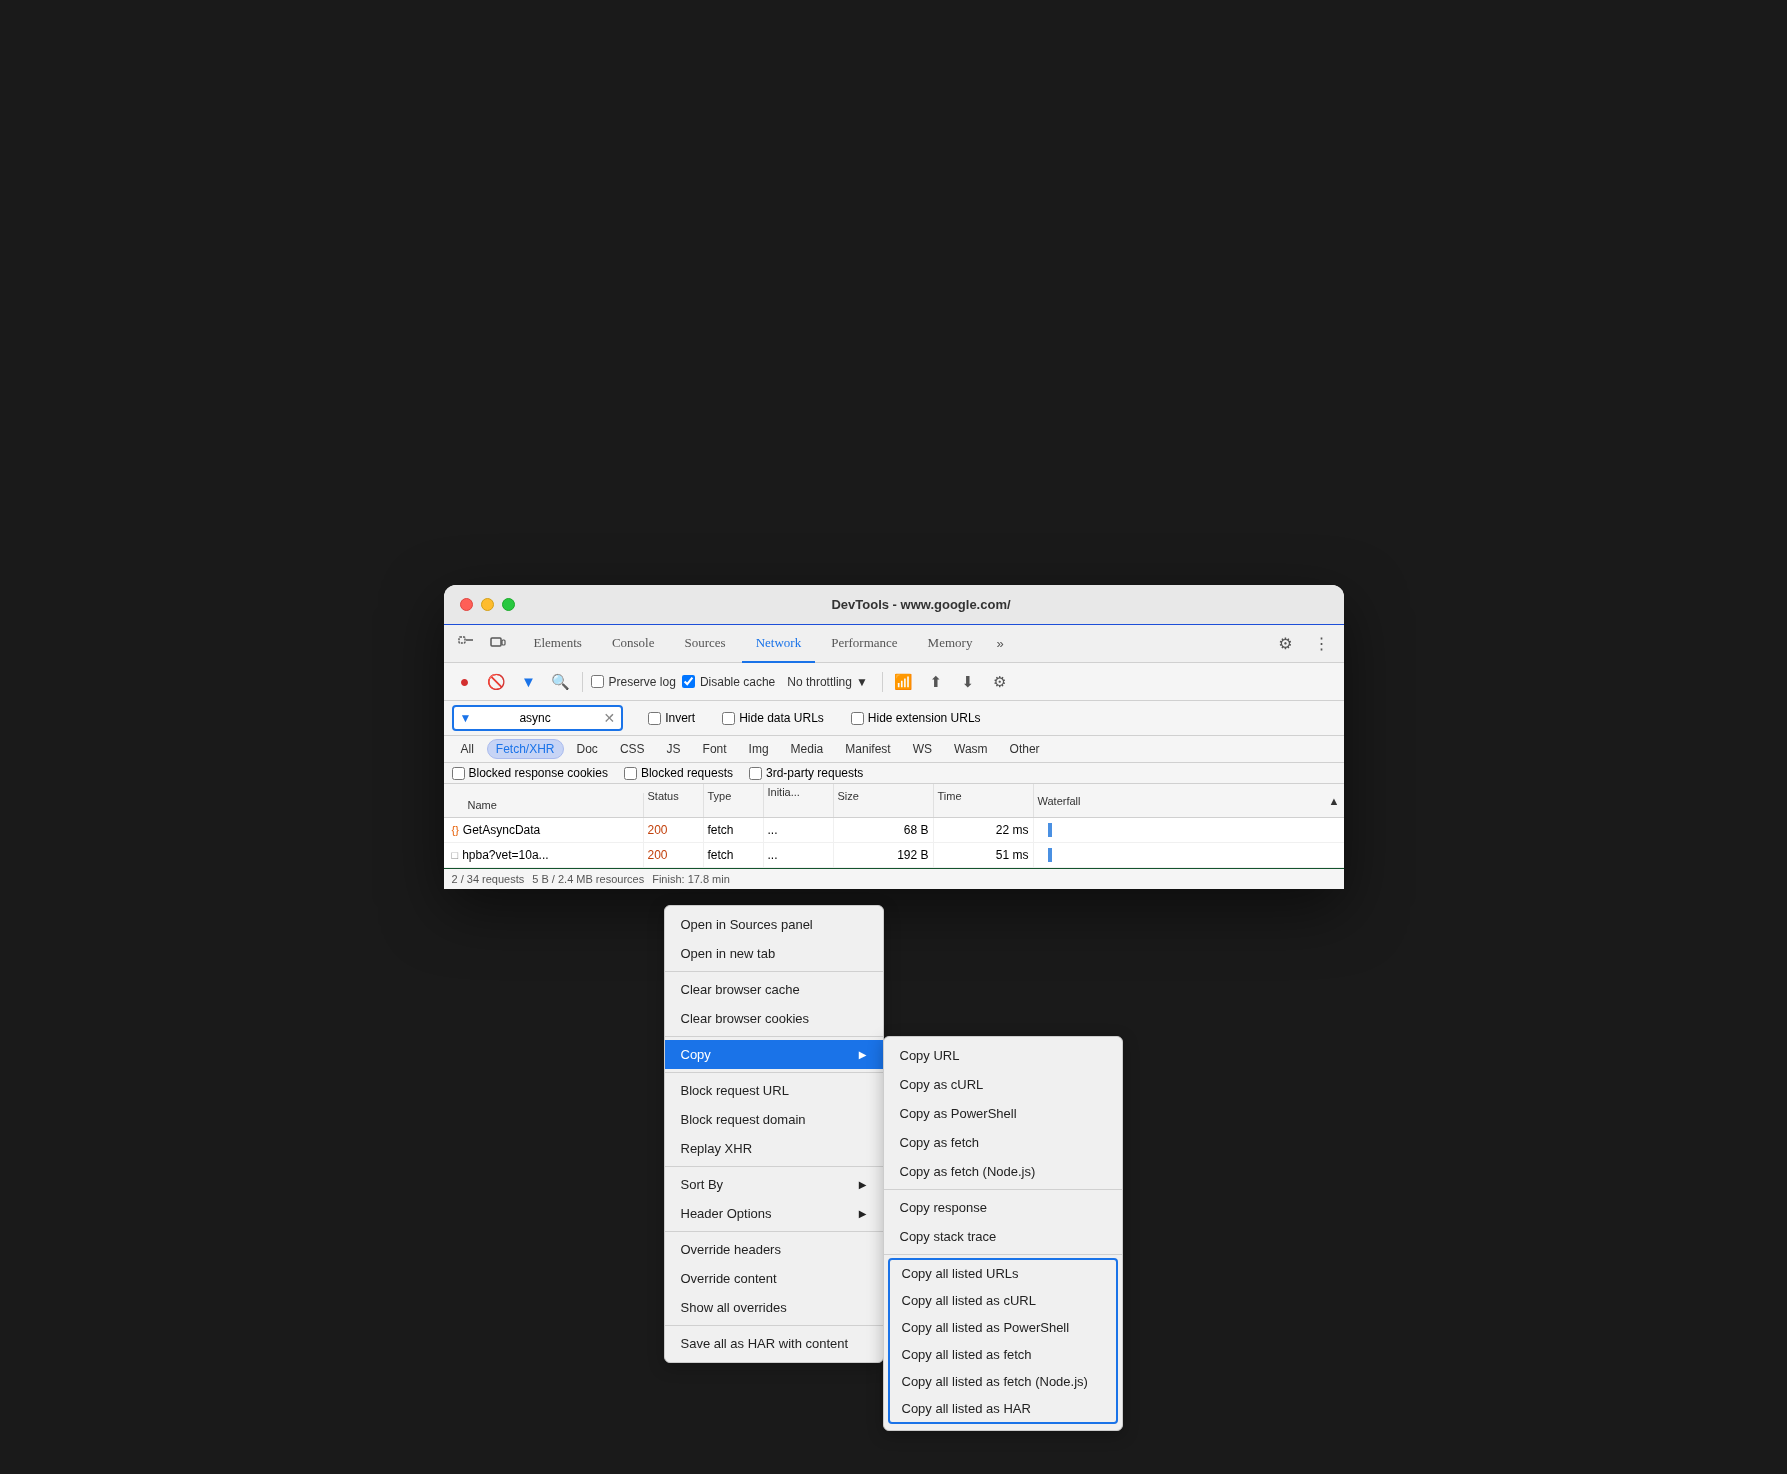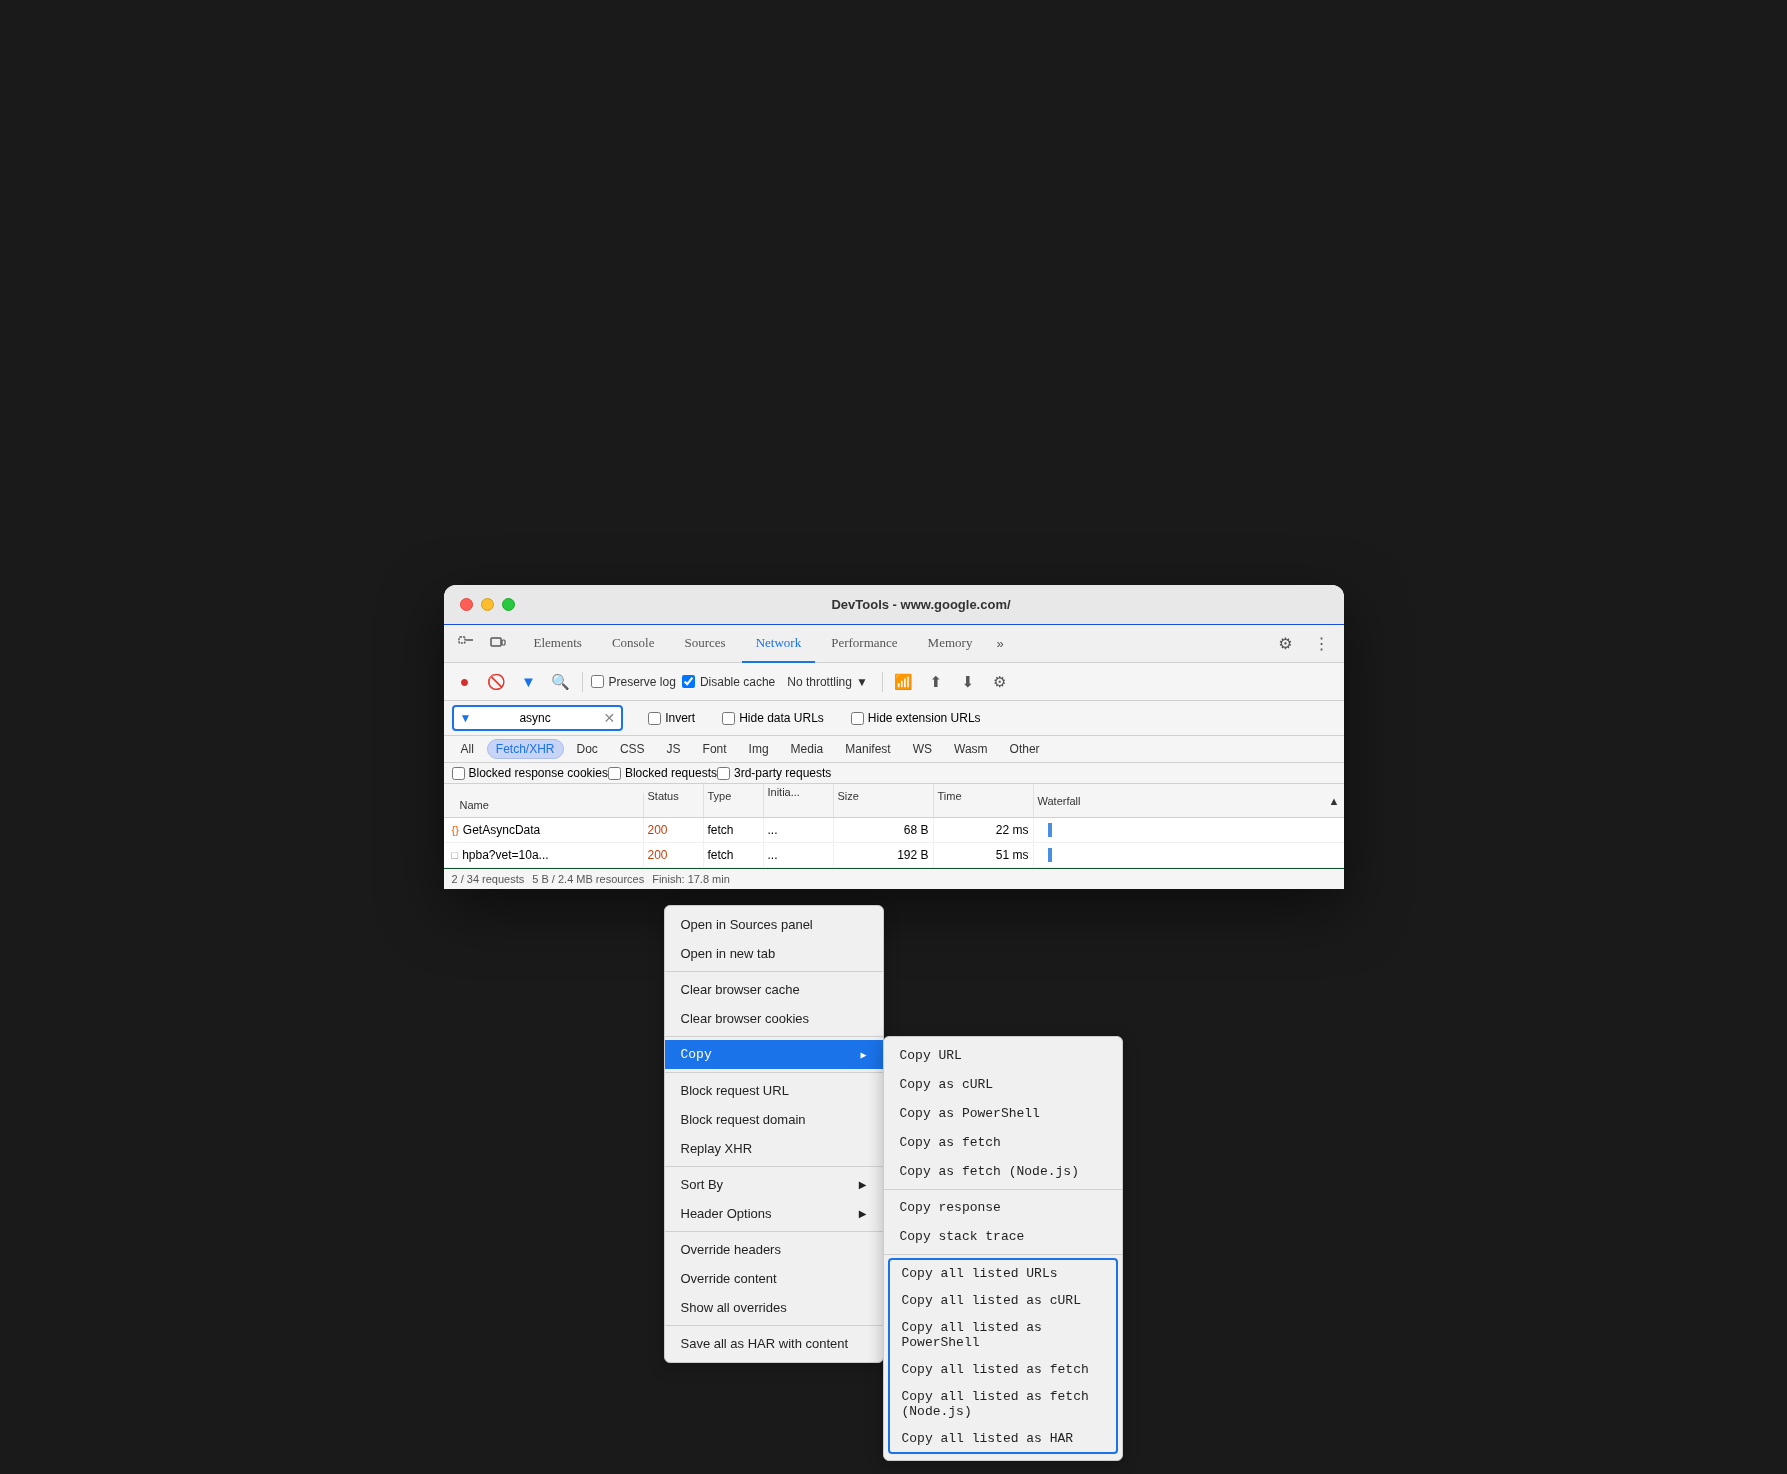--- a/index.html
+++ b/index.html
@@ -224,20 +224,21 @@
       color: #1a73e8;
       font-weight: 500;
     }
     
     .blocked-bar {
       display: flex;
       align-items: flex-end;
       padding: 3px 8px;
       border-bottom: 1px solid #d0d0d0;
       background: #f5f5f5;
+      gap: 16px;
       font-size: 12px;
     }
     .blocked-option {
       display: flex;
       align-items: center;
       gap: 4px;
       cursor: pointer;
     }
     
     .network-table {
@@ -246,21 +247,21 @@
       font-size: 12px;
     }
     .table-header {
       display: flex;
       background: #f5f5f5;
       border-bottom: 1px solid #d0d0d0;
       font-weight: 500;
       font-size: 11px;
       color: #333;
     }
-    .col-name { width: 200px; padding: 6px 16px; border-right: 1px solid #e0e0e0; margin-top: 9px; }
+    .col-name { width: 200px; padding: 6px 24px; border-right: 1px solid #e0e0e0; margin-top: 9px; }
     .col-status { width: 60px; padding: 6px 4px; border-right: 1px solid #e0e0e0; }
     .col-type { width: 60px; padding: 6px 4px; border-right: 1px solid #e0e0e0; }
     .col-initiator { width: 70px; padding: 2px 4px; border-right: 1px solid #e0e0e0; }
     .col-size { width: 100px; padding: 6px 4px; border-right: 1px solid #e0e0e0; }
     .col-time { width: 100px; padding: 6px 4px; border-right: 1px solid #e0e0e0; }
     .col-waterfall { flex: 1; padding: 6px 4px; display: flex; align-items: center; justify-content: space-between; }
     .table-row {
       display: flex;
       border-bottom: 1px solid #f0f0f0;
       cursor: pointer;
@@ -356,21 +357,21 @@
     }
     .outlined-box {
       border: 2px solid #1a73e8;
       border-radius: 4px;
       margin: 2px 4px;
       overflow: hidden;
     }
     .outlined-box .submenu-item {
       padding: 6px 12px;
     }
-    .ctx-item.with-sub { position: relative; font-family: Liberation Mono, monospace; }
+    .ctx-item.with-sub { position: relative; }
   </style>
 </head>
 <body>
 
 <div class="window">
 
   <div class="title-bar">
     <div class="traffic-lights">
       <div class="traffic-light tl-red"></div>
       <div class="traffic-light tl-yellow"></div>

